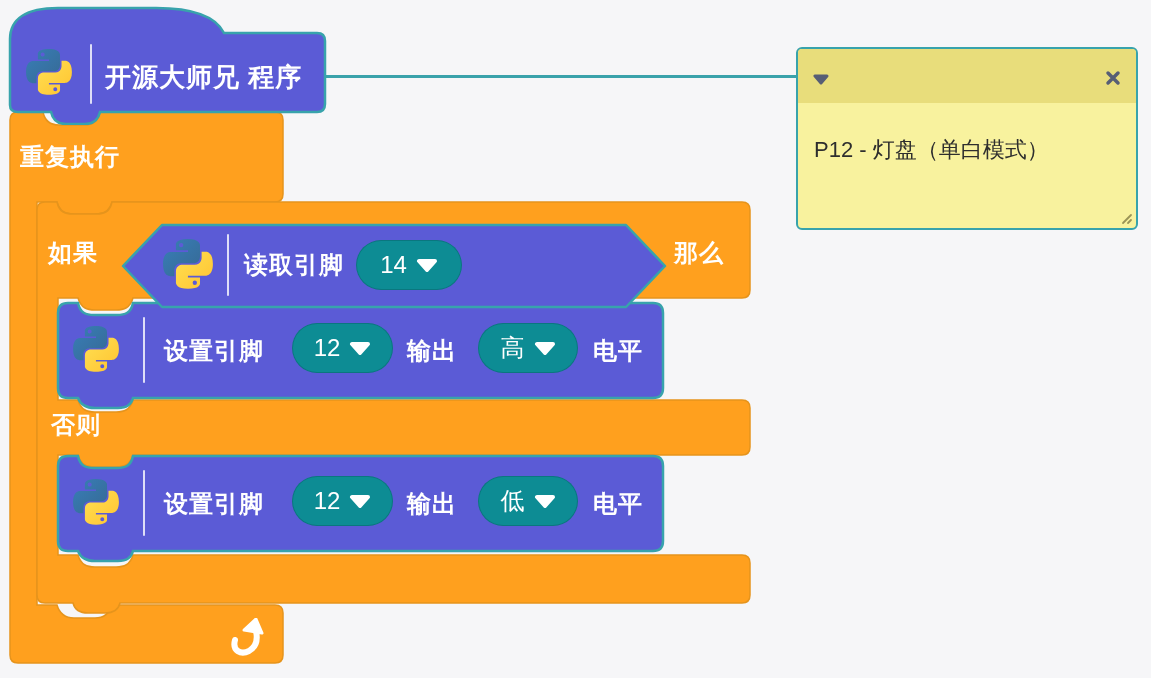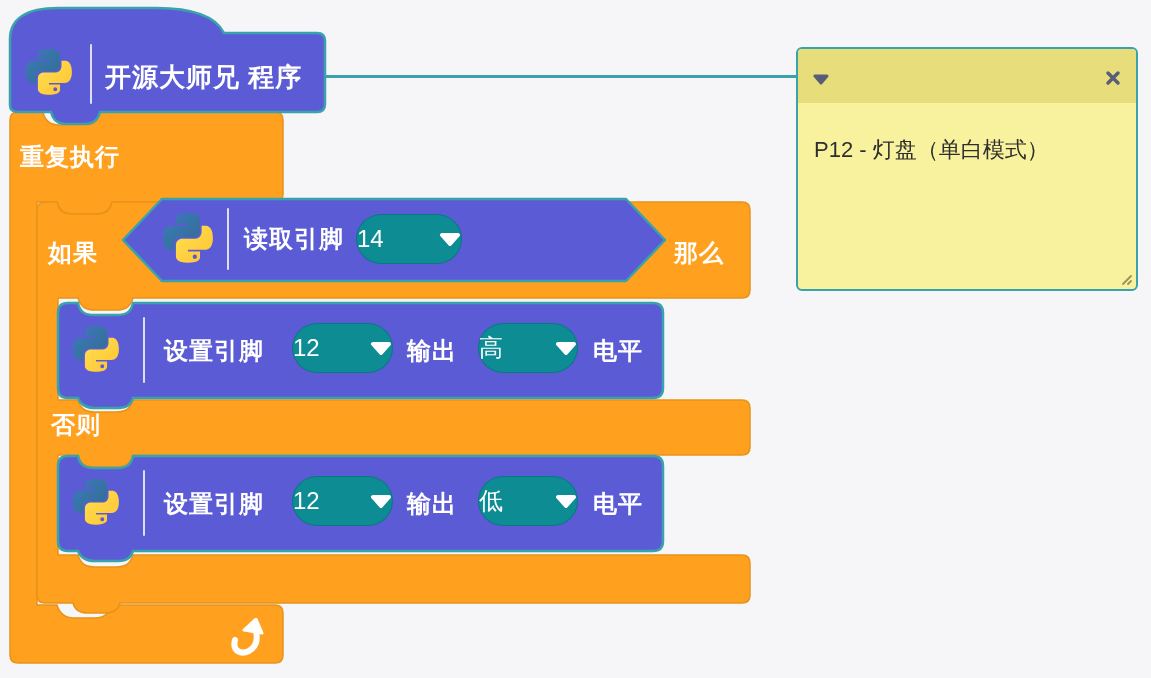--- a/index.html
+++ b/index.html
@@ -4,26 +4,26 @@
 <style>
   html,body{margin:0;padding:0;}
   body{background:#f6f6f8;font-family:"Liberation Sans",sans-serif;}
   .canvas{position:relative;width:1151px;height:678px;background:#f6f6f8;overflow:hidden;}
   .blockbox{position:absolute;}
   .blockbox > svg.shape{position:absolute;left:0;top:0;}
   .blk-lbl{position:absolute;color:#fff;font-size:24px;line-height:28px;letter-spacing:1px;
            white-space:nowrap;z-index:9;font-weight:bold;}
   .sep{position:absolute;width:2px;background:rgba(255,255,255,.8);z-index:9;border-radius:1px;}
   .pyicon{position:absolute;z-index:9;}
-  .pill{position:absolute;z-index:10;display:flex;align-items:center;justify-content:space-between;
+  .pill{position:absolute;z-index:10;display:flex;align-items:center;justify-content:center;
         gap:9px;background:#0D8C94;border:1px solid rgba(6,80,88,.35);border-radius:25px;
         color:#fff;font-size:24px;cursor:pointer;box-sizing:border-box;}
   .connector{position:absolute;left:324px;top:75px;width:474px;height:3px;background:#3AA2AB;z-index:1;}
   
-  .comment{position:absolute;left:796px;top:47px;width:342px;height:244px;background:#F8F29E;
+  .comment{position:absolute;left:796px;top:47px;width:342px;height:183px;background:#F8F29E;
            border:2px solid #38A3AC;border-radius:6px;box-sizing:border-box;z-index:2;}
   .comment-header{position:relative;height:54px;background:#E8DD7B;border-radius:4px 4px 0 0;}
   .cmt-btn{position:absolute;cursor:pointer;line-height:0;}
   .comment-body{padding:30px 14px 0 16px;color:#2e2e2e;font-size:22px;line-height:34px;}
   .grip{position:absolute;right:3px;bottom:3px;cursor:nwse-resize;line-height:0;}
   .loop-arrow{position:absolute;z-index:9;}
   .hex-txt{z-index:9;}
 </style>
 </head>
 <body>
@@ -73,21 +73,21 @@
                L 60 269 C 52 269 46 267 43 257 L 23 257 L 23 357 L 43 357 C 46 367 52 369 60 369
                L 81 369 C 89 369 95 367 98 357 L 707 357 Q 715 357 715 365 L 715 397 Q 715 405 707 405
                L 85 405 C 83 413 77 415 70 415 L 53 415 C 46 415 40 413 38 405 L 10 405 Q 2 405 2 397
                L 2 12 Q 2 4 10 4 Z" fill="#FFA01E" stroke="#E6941C" stroke-width="1.5"></path>
     </svg>
     <span class="blk-lbl" style="left:13px;top:41px">如果</span>
     <span class="blk-lbl" style="left:639px;top:41px">那么</span>
     <span class="blk-lbl" style="left:16px;top:213px">否则</span>
   </div>
 
-  <div class="blockbox" style="left:120px;top:196px;width:548px;height:88px;z-index:5">
+  <div class="blockbox" style="left:120px;top:222px;width:548px;height:88px;z-index:5">
     <svg class="shape" width="548" height="88" viewBox="0 0 548 88">
       <path d="M 3 44 L 42 3 L 506 3 L 545 44 L 506 85 L 42 85 Z" fill="#5B5BD6" stroke="#38A3AC" stroke-width="2.5" stroke-linejoin="round"></path>
     </svg>
     <svg class="pyicon" style="left:43px;top:17px" width="50" height="50" viewBox="0 0 256 255">
         <use href="#pylogo"></use>
       </svg>
     <div class="sep" style="left:107px;top:12px;height:62px"></div>
     <span class="blk-lbl hex-txt" style="left:124px;top:29px">读取引脚</span>
     <div class="pill" style="left:236px;top:18px;width:106px;height:50px">
       <span>14</span>

